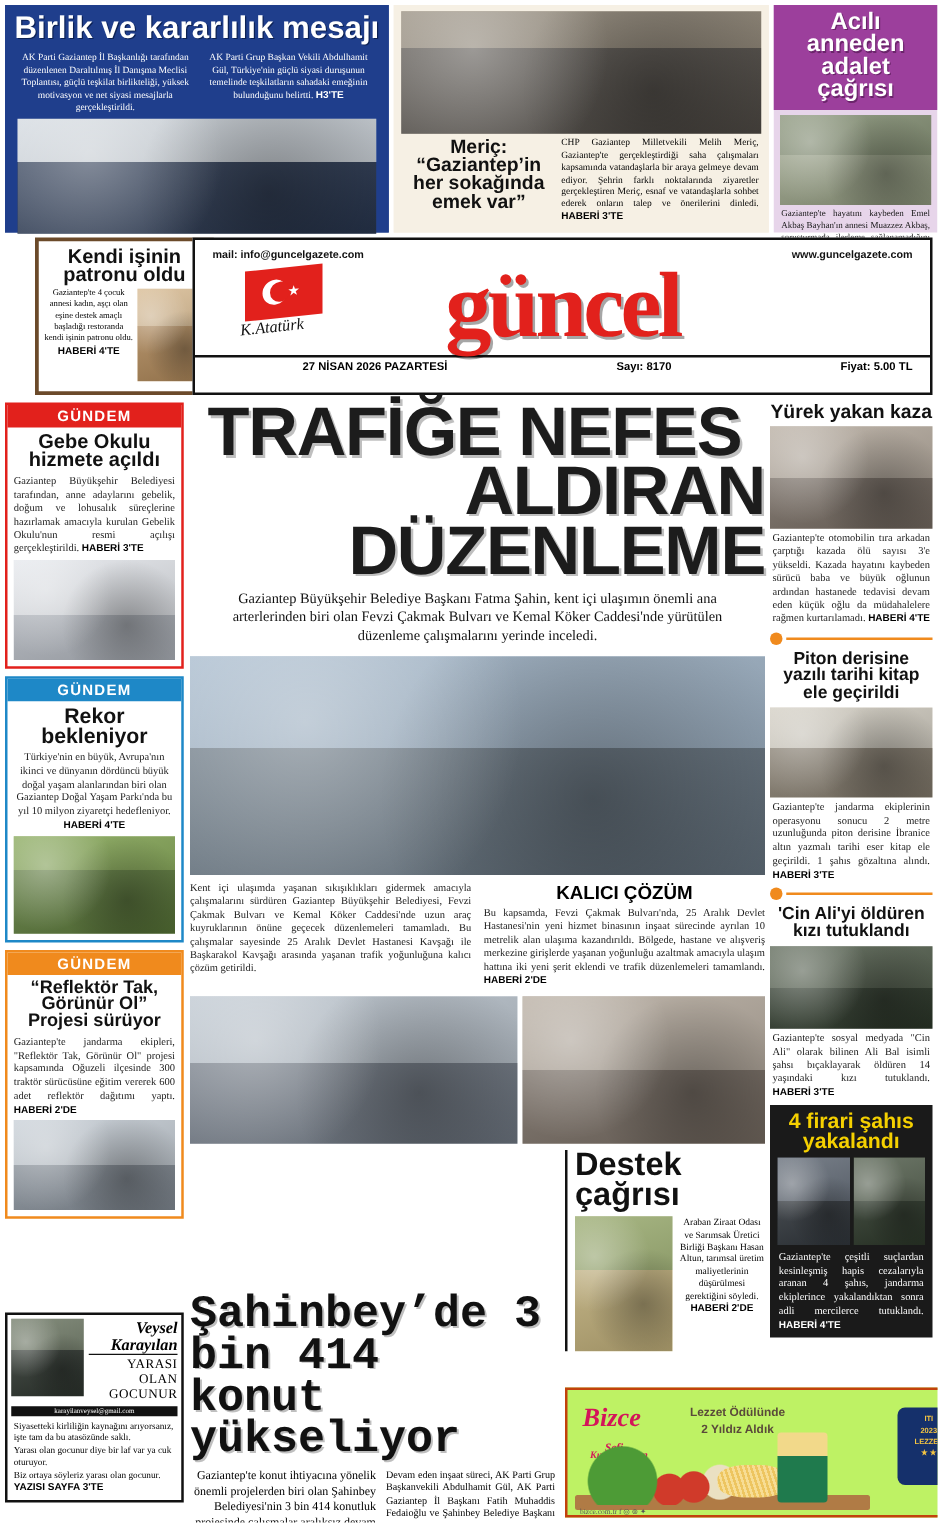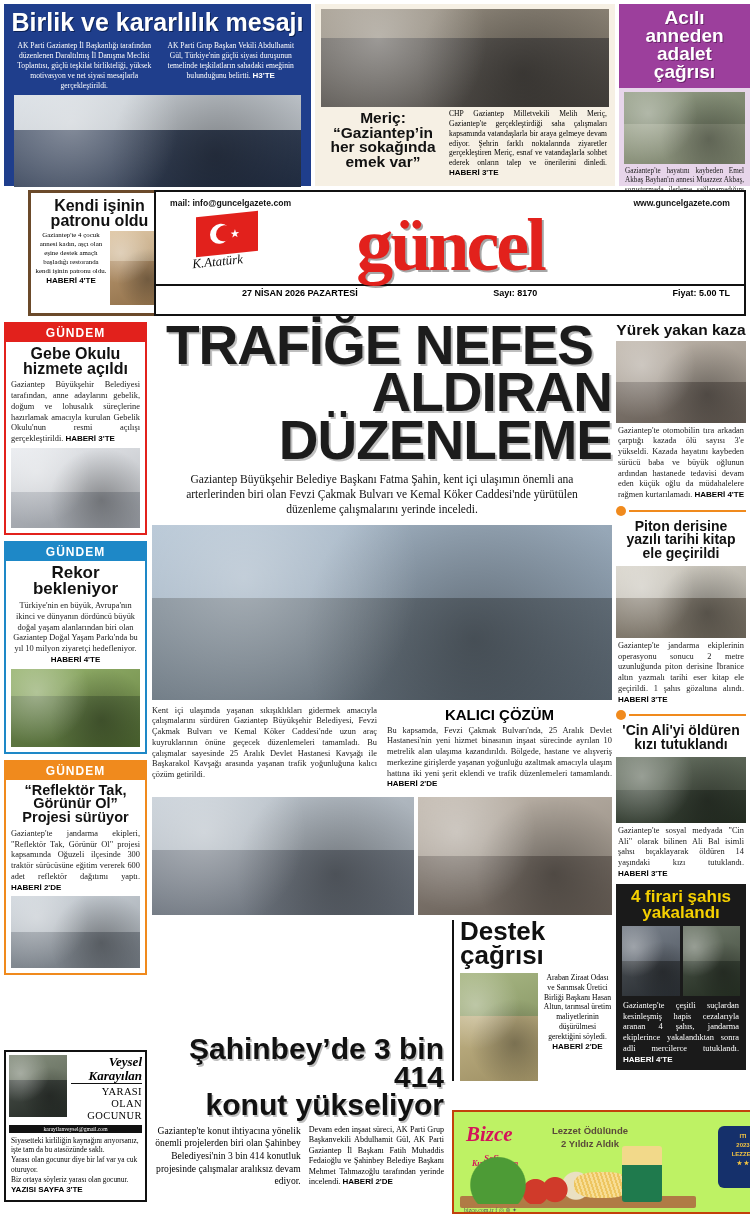--- a/index.html
+++ b/index.html
@@ -153,22 +153,22 @@
   #firari .tx { color:#fff; padding:0 3px; }
   #firari .ref { color:#fff; }
   #destek { position:absolute; left:452px; top:920px; width:160px; border-left:2px solid #111;
             padding-left:6px; }
   #destek .hl { font-size:26px; text-align:left; line-height:.92; }
   #destek .row { display:flex; gap:5px; padding-top:5px; }
   #destek .pic { flex:0 0 78px; height:108px; }
   #destek .tx { flex:1; font-size:7.6px; line-height:1.3; text-align:center; }
 
   #sahinbey { position:absolute; left:152px; top:1035px; width:292px; }
-  #sahinbey .hl { font-size:30px; text-align:right; line-height:.93; padding-bottom:6px;
-      text-shadow:1.5px 1.5px 0 rgba(0,0,0,.25); }
+  #sahinbey .hl { font-size:36px; text-align:left; line-height:.93; padding-bottom:6px;
+      text-shadow:1.5px 1.5px 0 rgba(0,0,0,.25);font-family:Liberation Mono, monospace; }
   #sahinbey .row { display:flex; gap:8px; }
   #sahinbey .a { flex:1.1; font-size:9.6px; line-height:1.32; text-align:right; }
   #sahinbey .b { flex:1; font-size:8.1px; line-height:1.3; text-align:justify; }
 
   #columnist { position:absolute; left:4px; top:1050px; width:143px;
       border:2px solid #111; background:#fff; }
   #columnist .top { display:flex; gap:4px; padding:3px; }
   #columnist .pic { flex:0 0 58px; height:62px; }
   #columnist .nm { flex:1; text-align:right; }
   #columnist .n1 { font-family:"Liberation Serif", serif; font-style:italic; font-weight:bold;

